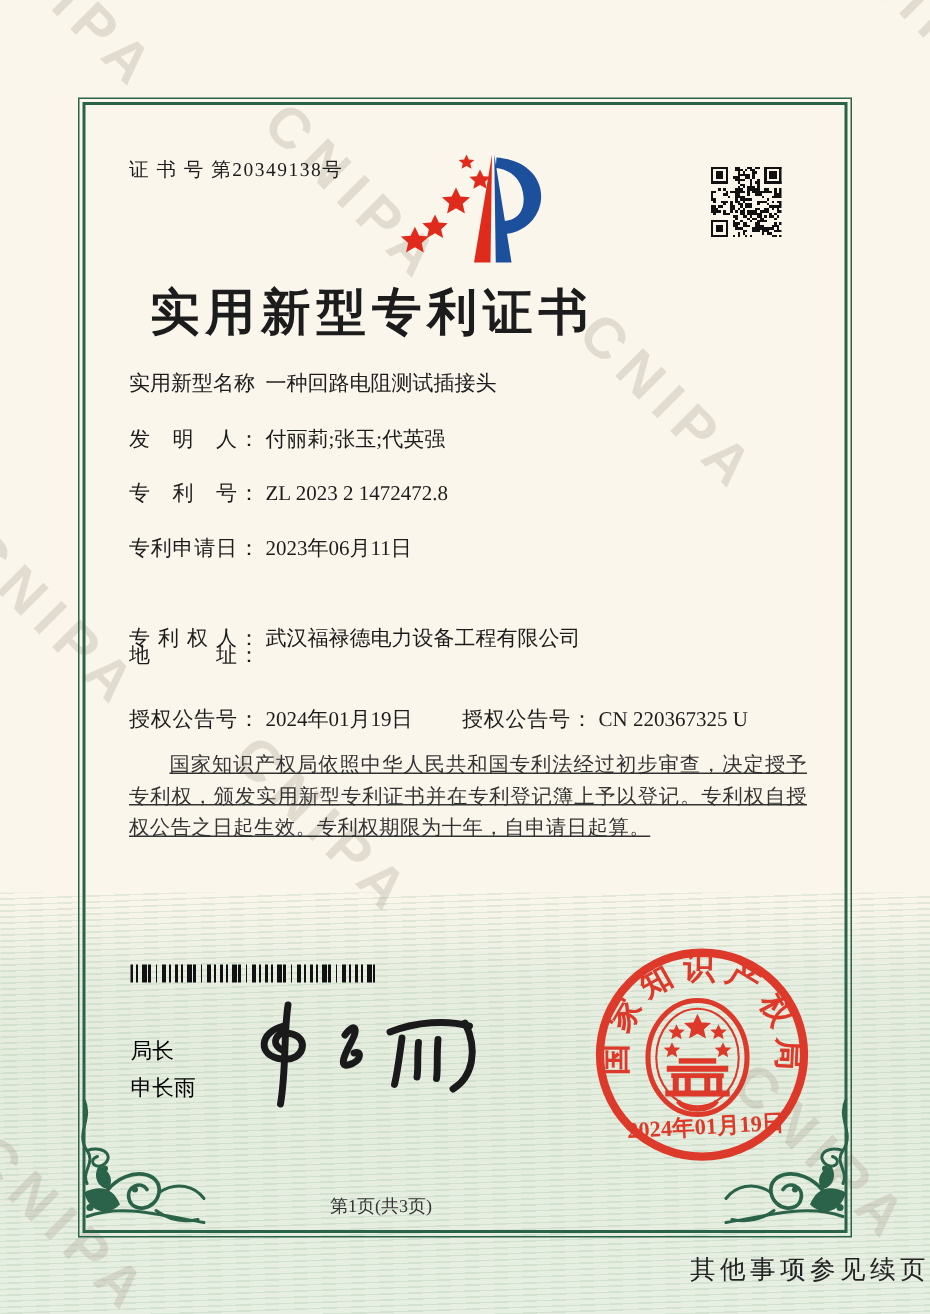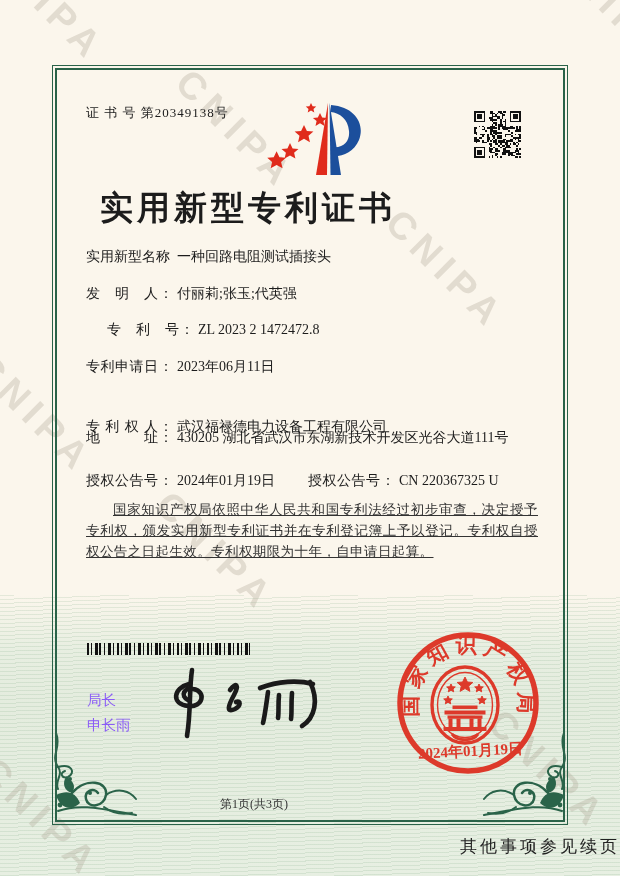--- a/index.html
+++ b/index.html
@@ -55,21 +55,21 @@
     left:87px;top:643px;width:163px;height:12px;
     background:repeating-linear-gradient(90deg,
       #111 0 2px, transparent 2px 4px,
       #111 4px 5px, transparent 5px 8px,
       #111 8px 11px, transparent 11px 12px,
       #111 12px 14px, transparent 14px 17px,
       #111 17px 18px, transparent 18px 21px,
       #111 21px 24px, transparent 24px 26px,
       #111 26px 27px, transparent 27px 30px);
   }
-  .sig-label{left:87px;font-size:14.5px;font-family:"Liberation Sans","DejaVu Sans",sans-serif;color:#8b5cf6;}
+  .sig-label{left:87px;font-size:14.5px;font-family:"Liberation Sans","DejaVu Sans",sans-serif;color:#000000;}
   .page-num{left:0;top:796px;width:508px;text-align:center;font-size:12px;color:#333;}
   .foot-note{left:0;top:835px;width:620px;text-align:right;font-size:17px;letter-spacing:3px;color:#222;}
   .flourish{width:92px;height:92px;}
   .flourish.right{transform:scaleX(-1);}
   svg{display:block;}
 </style>
 </head>
 <body>
 
 <div class="abs green-zone"></div>
@@ -438,31 +438,31 @@
   </svg>
 
 <div class="abs title">实用新型专利证书</div>
 
 <div class="abs field-row" style="top:246px;">
   <span class="flabel">实用新型名称</span><span class="fcolon">：</span><span class="fvalue">一种回路电阻测试插接头</span>
 </div>
 <div class="abs field-row" style="top:283px;">
   <span class="flabel">发明人</span><span class="fcolon">：</span><span class="fvalue">付丽莉;张玉;代英强</span>
 </div>
-<div class="abs field-row" style="top:319px;margin-left:21px;">
+<div class="abs field-row" style="top:319px;">
   <span class="flabel">专利号</span><span class="fcolon">：</span><span class="fvalue">ZL 2023 2 1472472.8</span>
 </div>
 <div class="abs field-row" style="top:356px;">
   <span class="flabel">专利申请日</span><span class="fcolon">：</span><span class="fvalue">2023年06月11日</span>
 </div>
 <div class="abs field-row" style="top:392px;margin-top:24px;">
   <span class="flabel">专利权人</span><span class="fcolon">：</span><span class="fvalue">武汉福禄德电力设备工程有限公司</span>
 </div>
 <div class="abs field-row" style="top:427px;">
-  <span class="flabel">地址</span><span class="fcolon">：</span><span class="fvalue addr-val"><div>430205 湖北省武汉市东湖新技术开发区光谷大道111号</div></span>
+  <span class="flabel">地址</span><span class="fcolon">：</span><span class="fvalue addr-val"></span>
 </div>
 <div class="abs field-row" style="top:470px;">
   <span class="flabel">授权公告号</span><span class="fcolon">：</span><span class="fvalue">2024年01月19日</span>
   <span class="pair2">
     <span class="flabel">授权公告号</span><span class="fcolon">：</span><span class="fvalue">CN 220367325 U</span>
   </span>
 </div>
 
 <div class="abs legal">
   <p>国家知识产权局依照中华人民共和国专利法经过初步审查，决定授予专利权，颁发实用新型专利证书并在专利登记簿上予以登记。专利权自授权公告之日起生效。专利权期限为十年，自申请日起算。</p>

